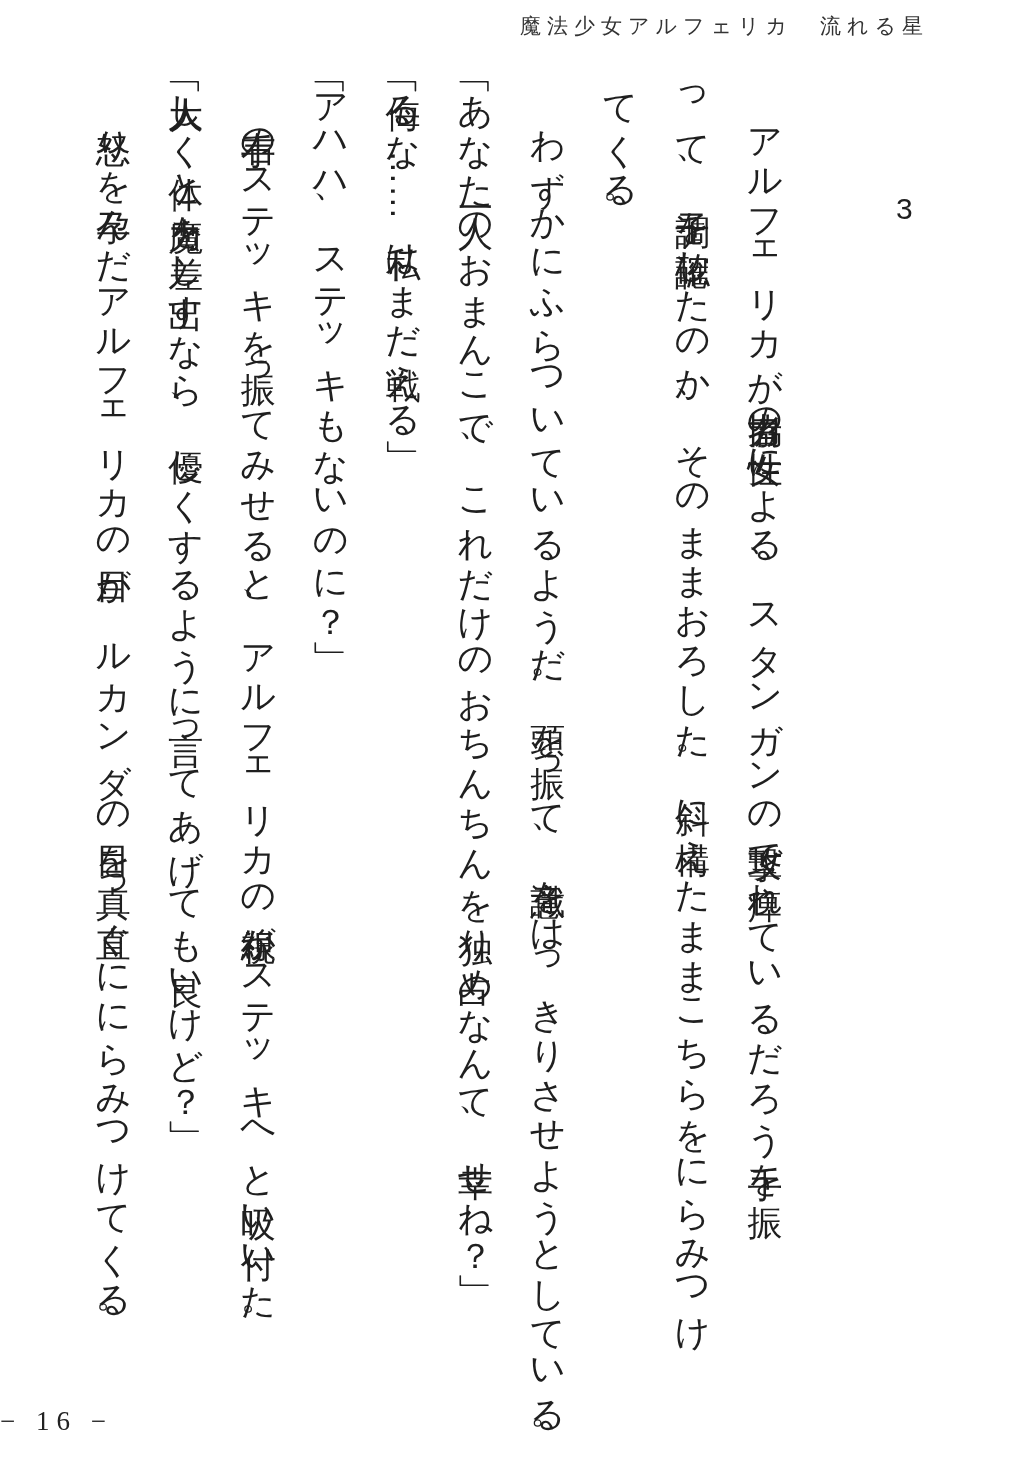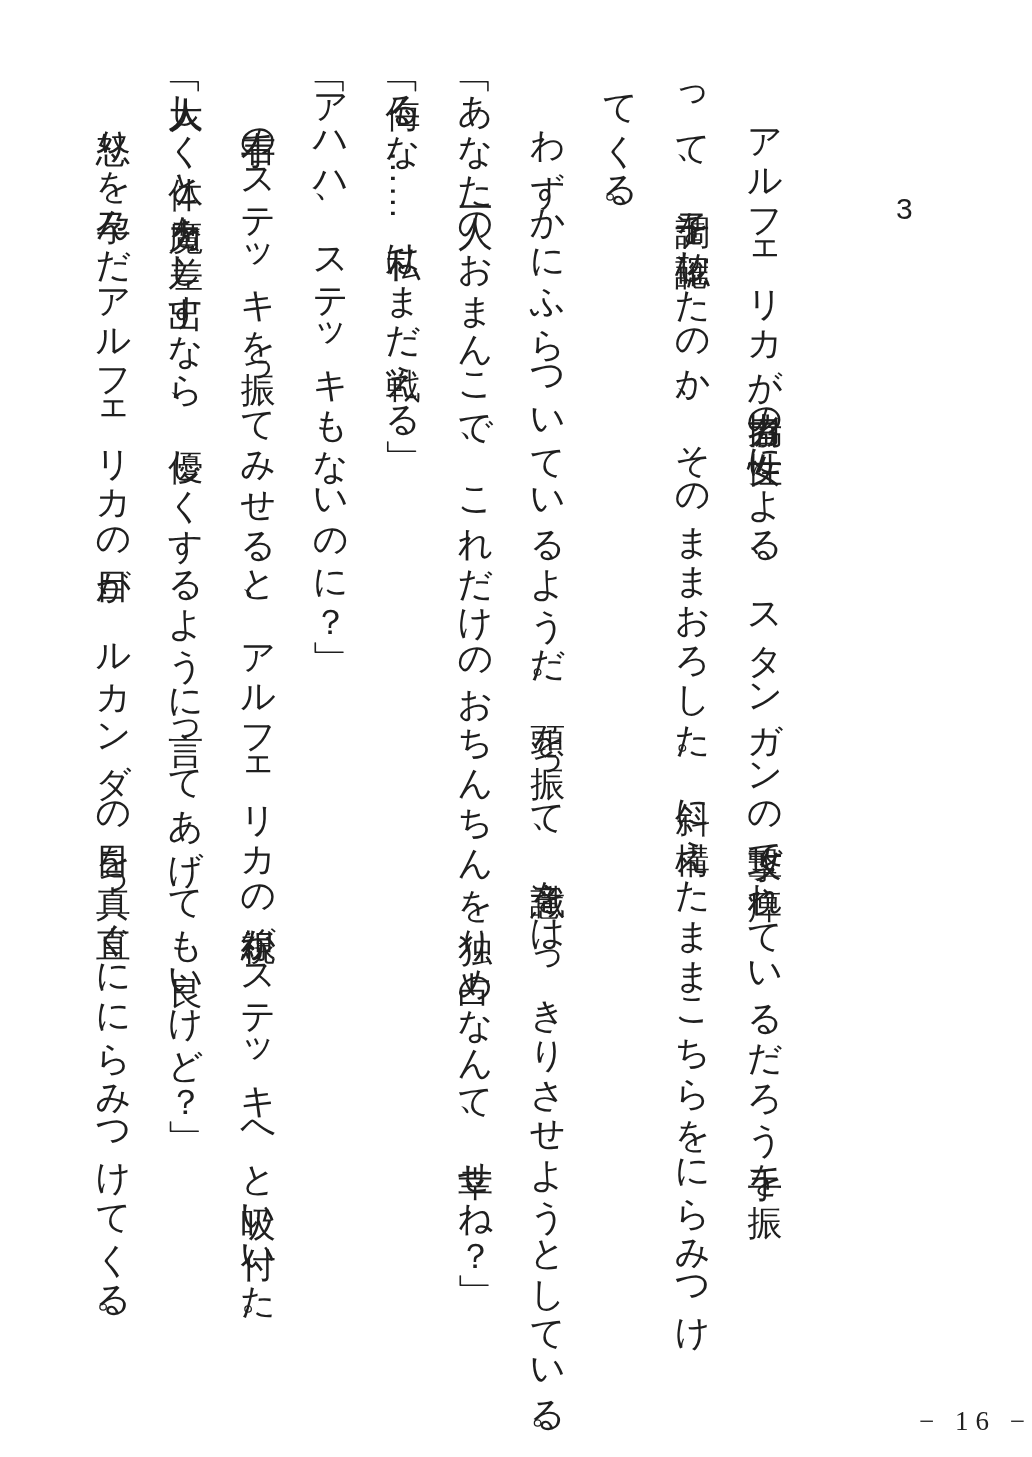--- a/index.html
+++ b/index.html
@@ -54,32 +54,35 @@
     line-height: 72.4px;   
     letter-spacing: 0;
     white-space: nowrap;
   }
   
   .page-footer {
     position: absolute;
     top: 1406px;
     left: 0;
     width: 100%;
-    text-align: right;
+    text-align: left;
     font-family: "Liberation Serif", serif;
     font-size: 27px;
     letter-spacing: 7px;
     color: #222222;
   }
 </style>
 </head>
 <body>
 
 <div class="page">
 
+  <header class="running-header">
+    <span>魔法少女アルフェリカ　流れる星</span>
+  </header>
 
   <div class="chapter-number">3</div>
 
   <main class="body-text">
       <p class="vline">　アルフェリカが協力者の女性による、スタンガンの攻撃で痺れているだろう手を振</p>
       <p class="vline">って、調子を確認したのか、そのままおろした。斜に構えたままこちらをにらみつけ</p>
       <p class="vline">てくる。</p>
       <p class="vline">　わずかにふらついているようだ。頭を振って、意識をはっきりさせようとしている。</p>
       <p class="vline">「あなた一人のおまんこで、これだけのおちんちんを独り占めなんて、幸せね？」</p>
       <p class="vline">「侮るな……私はまだ戦える」</p>

